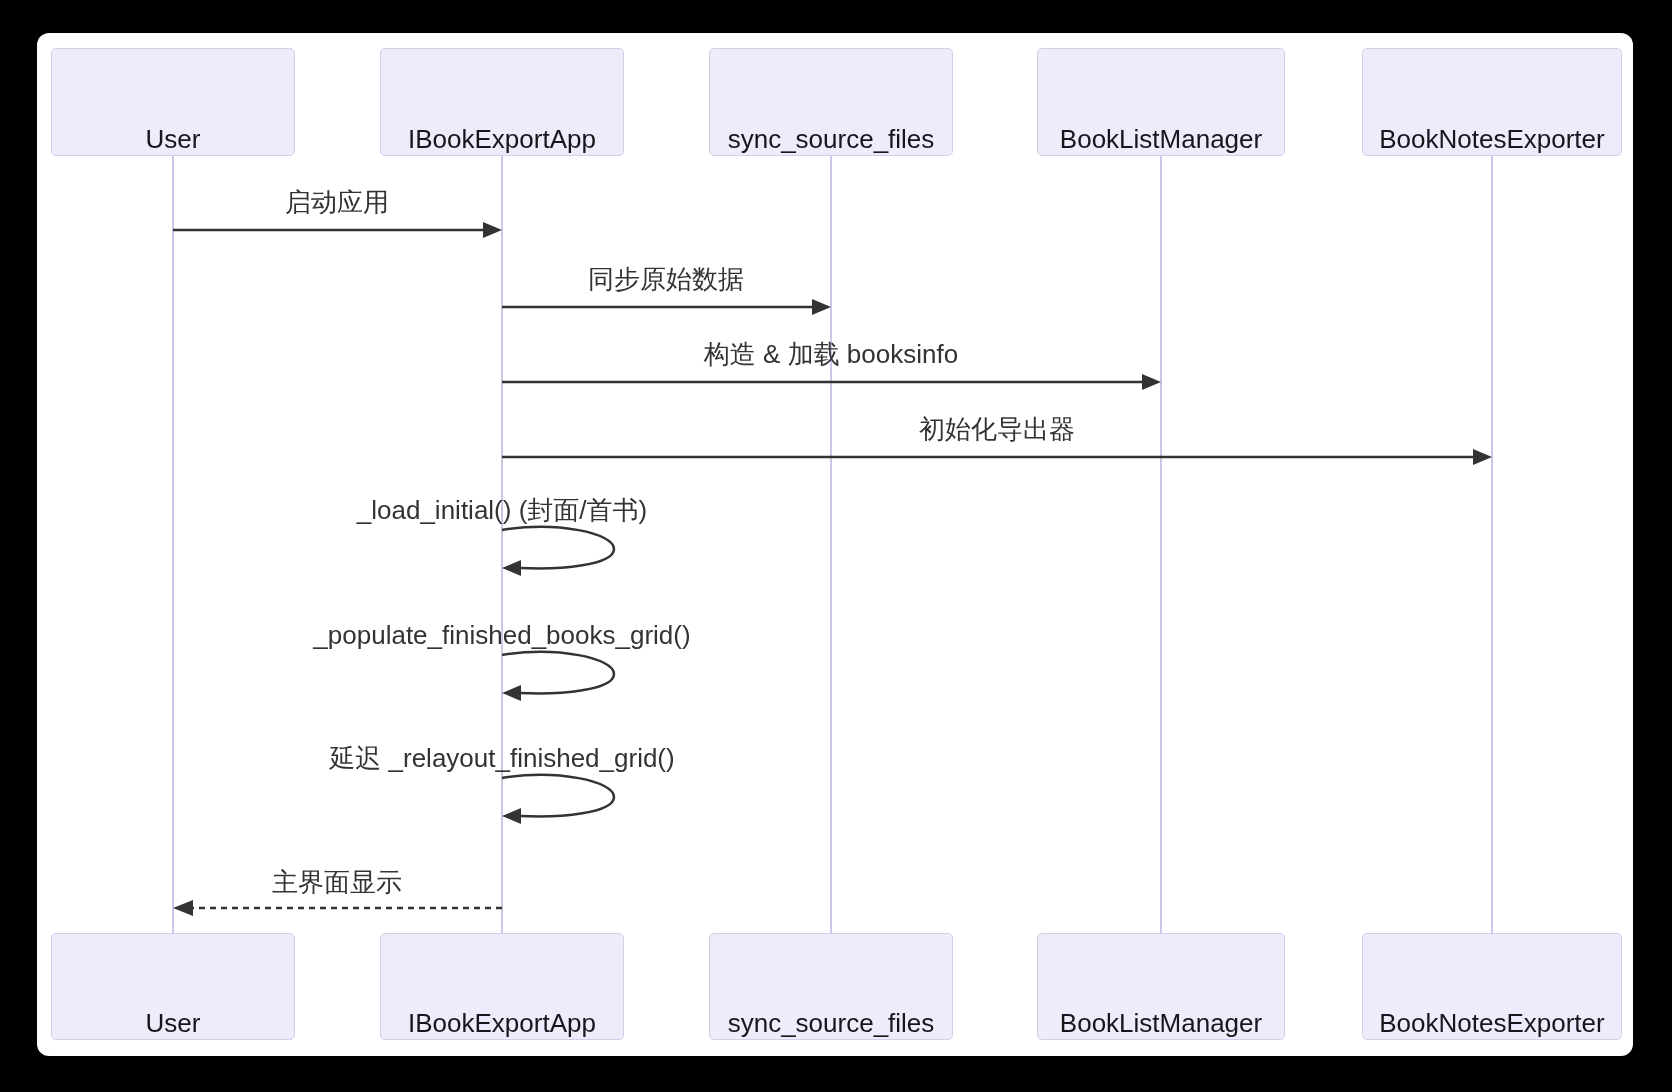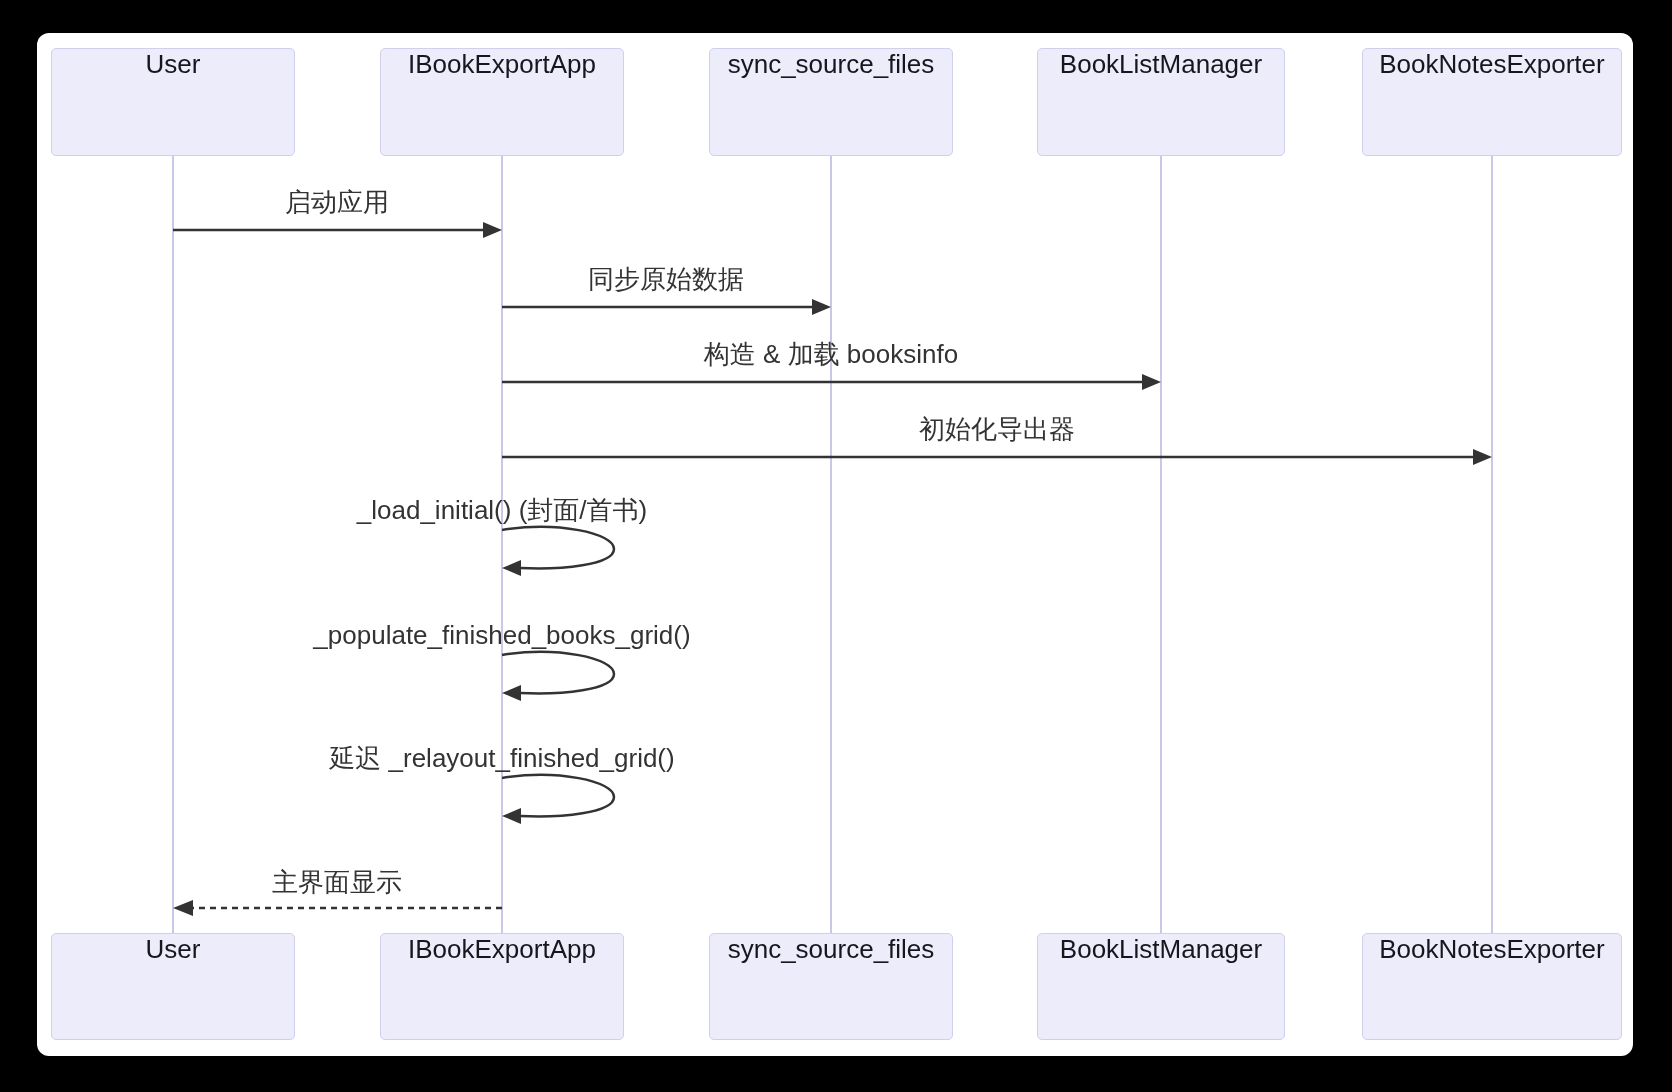--- a/index.html
+++ b/index.html
@@ -29,21 +29,21 @@
     left: 0; top: 0;
     display: block;
   }
   .actor-box {
     position: absolute;
     height: 108px;
     background: #ECECFA;
     border: 1.5px solid #D0D0EC;
     border-radius: 5px;
     display: flex;
-    align-items: flex-start;
+    align-items: flex-end;
     justify-content: center;
     box-sizing: border-box;
   }
   .actor-box .actor-label {
     font-size: 26px;
     color: #16161d;
     white-space: nowrap;
   }
   .msg-text {
     font-family: "Liberation Sans", "DejaVu Sans", sans-serif;

